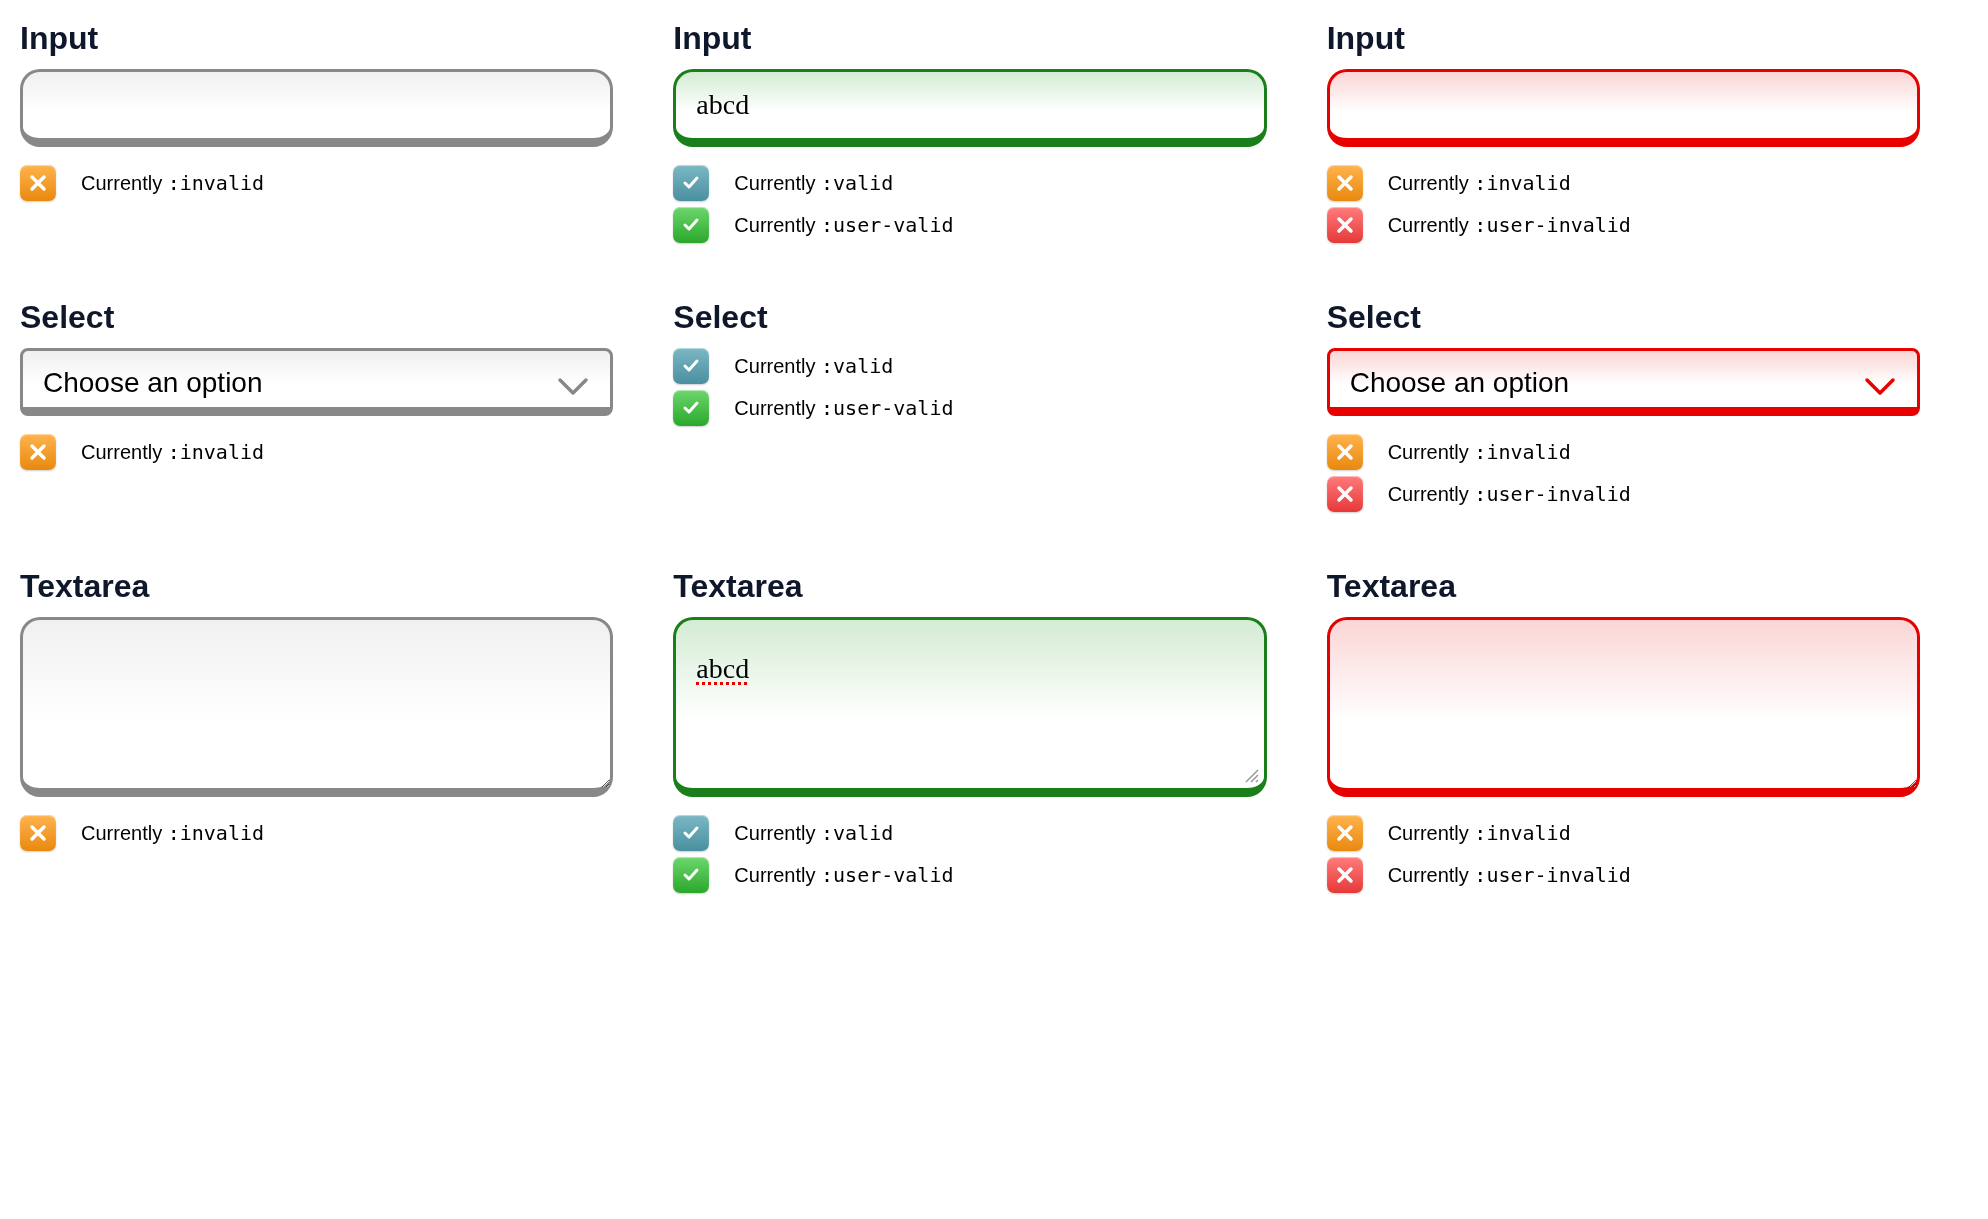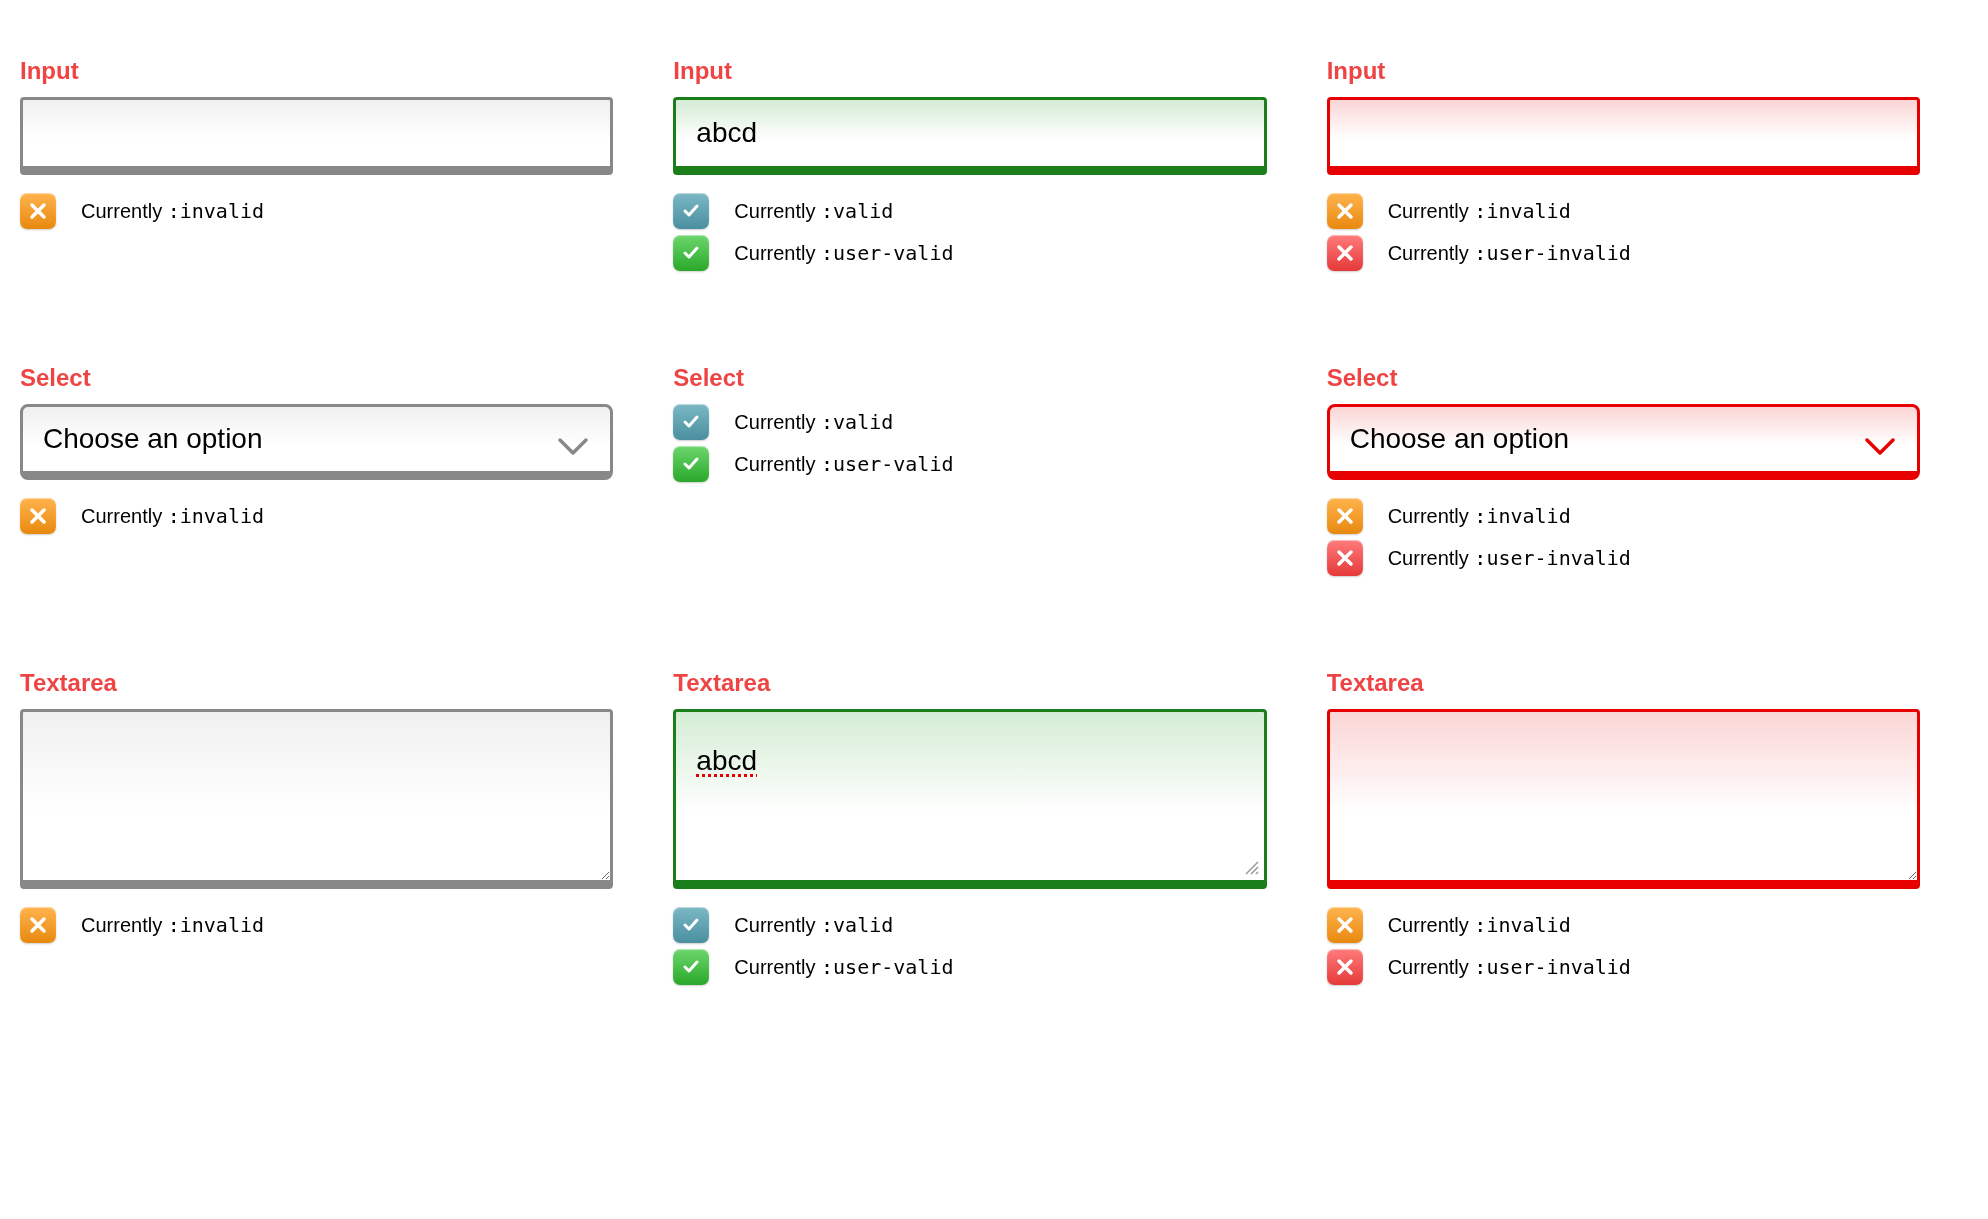--- a/index.html
+++ b/index.html
@@ -23,32 +23,31 @@
       max-width: 1900px;
     }
     
     .cell {
       display: flex;
       flex-direction: column;
     }
     
     .label-heading {
       font-weight: 700;
-      font-size: 24px;
+      font-size: 32px;
       margin-bottom: 12px;
-      color: #ef4444;
-      margin-top: 37px;
+      color: #0f172a;
     }
     
     .field {
       width: 100%;
       padding: 33px 20px;
       font-size: 28px;
-      border-radius: 4px;
-      font-family: Liberation Sans, sans-serif;
+      border-radius: 20px;
+      font-family: Liberation Serif, serif;
       background: linear-gradient(to bottom, rgba(0,0,0,0.05) 0%, rgba(255,255,255,0) 60%);
       margin-bottom: 18px;
     }
     
     .field-input {
       height: 72px;
     }
     
     .field-textarea {
       height: 180px;
@@ -59,21 +58,21 @@
       position: relative;
       margin-bottom: 18px;
     }
     
     .field-select {
       width: 100%;
       padding: 16px 20px;
       font-size: 28px;
       border-radius: 8px;
       font-family: inherit;
-      height: 76px;
+      height: 68px;
       appearance: none;
       -webkit-appearance: none;
       -moz-appearance: none;
       cursor: pointer;
     }
     
     .chevron {
       position: absolute;
       right: 24px;
       top: 50%;

